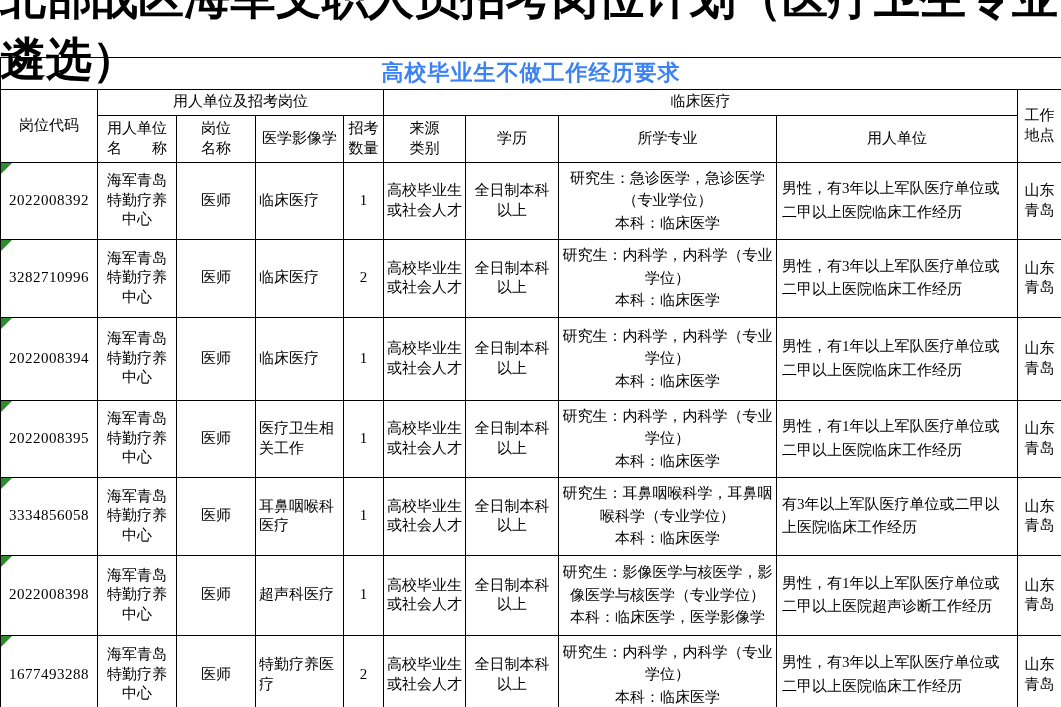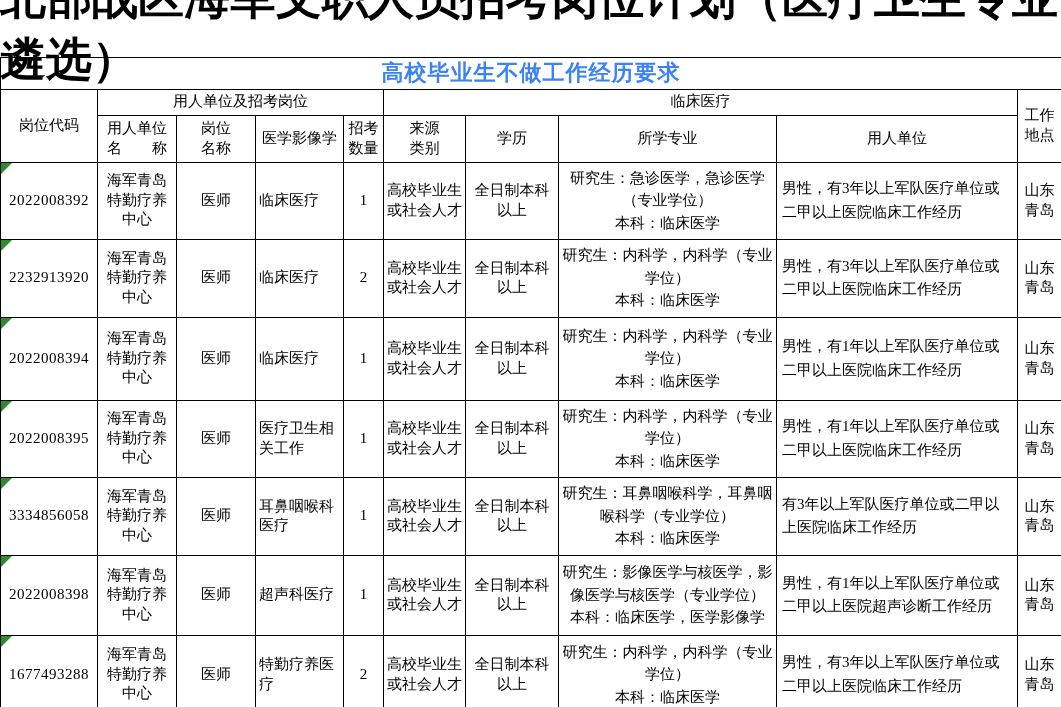--- a/index.html
+++ b/index.html
@@ -73,21 +73,21 @@
     <td>1</td>
     <td>高校毕业生或社会人才</td>
     <td>全日制本科以上</td>
     <td class="pre majorcell">研究生：急诊医学，急诊医学（专业学位）
 本科：临床医学</td>
     <td class="al lh">男性，有3年以上军队医疗单位或二甲以上医院临床工作经历</td>
     <td>山东青岛</td>
   </tr>
 
   <tr style="height:78px">
-    <td class="code"><i class="corner"></i><span>2232913920</span></td>
+    <td class="code"><i class="corner"></i><span>3282710996</span></td>
     <td>海军青岛特勤疗养中心</td>
     <td>医师</td>
     <td class="al">临床医疗</td>
     <td>2</td>
     <td>高校毕业生或社会人才</td>
     <td>全日制本科以上</td>
     <td class="pre majorcell">研究生：内科学，内科学（专业学位）
 本科：临床医学</td>
     <td class="al lh">男性，有3年以上军队医疗单位或二甲以上医院临床工作经历</td>
     <td>山东青岛</td>

